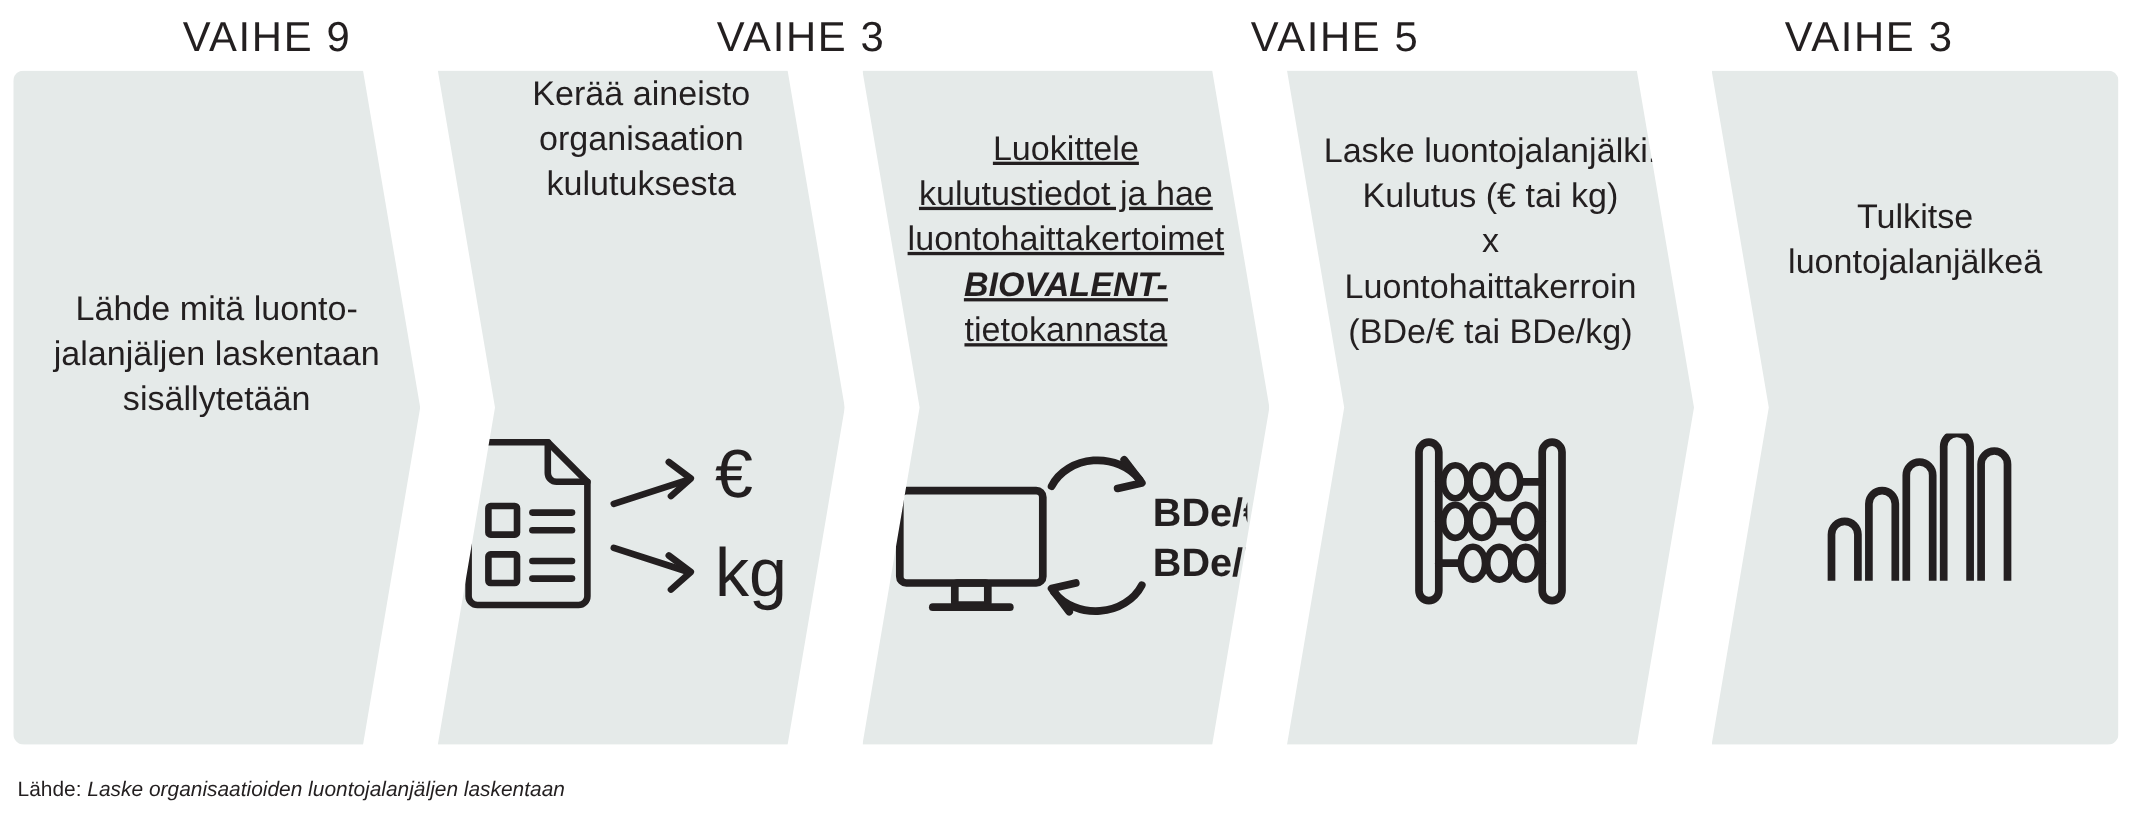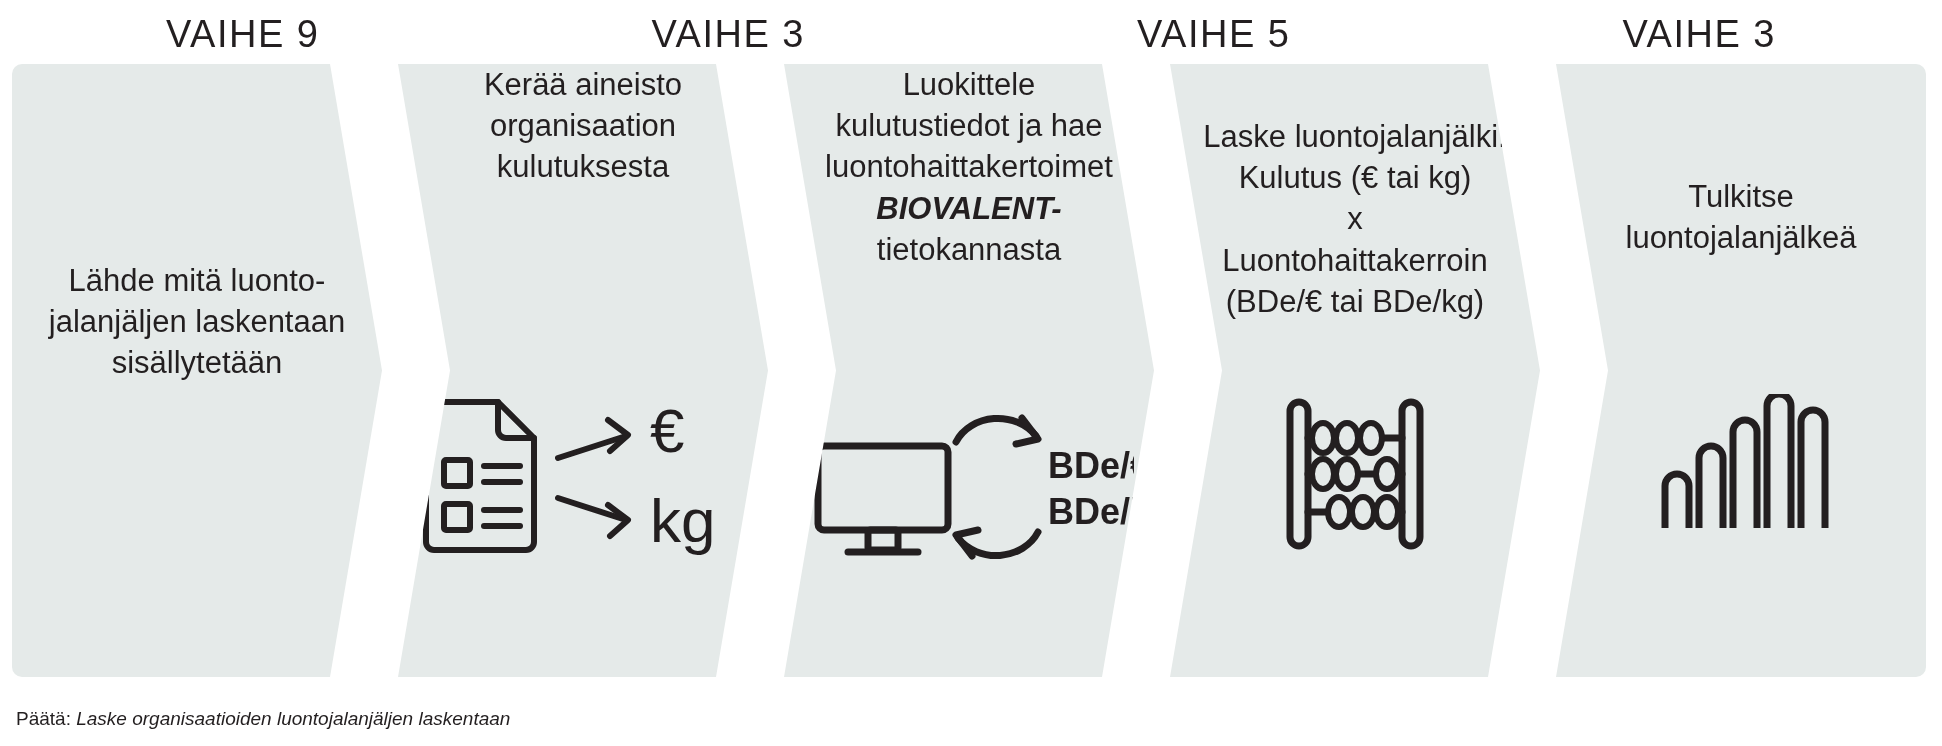--- a/index.html
+++ b/index.html
@@ -67,21 +67,21 @@
     font-size:31px;
     line-height:1.33;
     color:#231f20;
     white-space:pre-line;
   }
   .step-text .biov{font-weight:700;font-style:italic;}
 
   
   .t1{margin-top:196px;}
   .t2{text-align:center;}
-  .t3{}
+  .t3{margin-top:50px;text-decoration:underline;}
   .t4{margin-top:52px;}
   .t5{margin-top:112px;}
 
   .icon-wrap{
     position:absolute;left:0;right:0;
     display:flex;align-items:center;justify-content:center;
   }
   .ic2{top:330px;}
   .ic3{top:330px;}
   .ic4{top:330px;}
@@ -236,16 +236,16 @@
               <path d="M150 134 v-106 a12 12 0 0 1 24 0 v106"></path>
             </g>
           </svg>
         </div>
       </div>
     </div>
 
   </div>
 
   <div class="source">
-    <span class="src-label">Päätä: </span><span class="src-title">Laske organisaatioiden luontojalanjäljen laskentaan</span>
+    <span class="src-label">Lähde: </span><span class="src-title">Laske organisaatioiden luontojalanjäljen laskentaan</span>
   </div>
 
 </div>
 
 </body></html>

